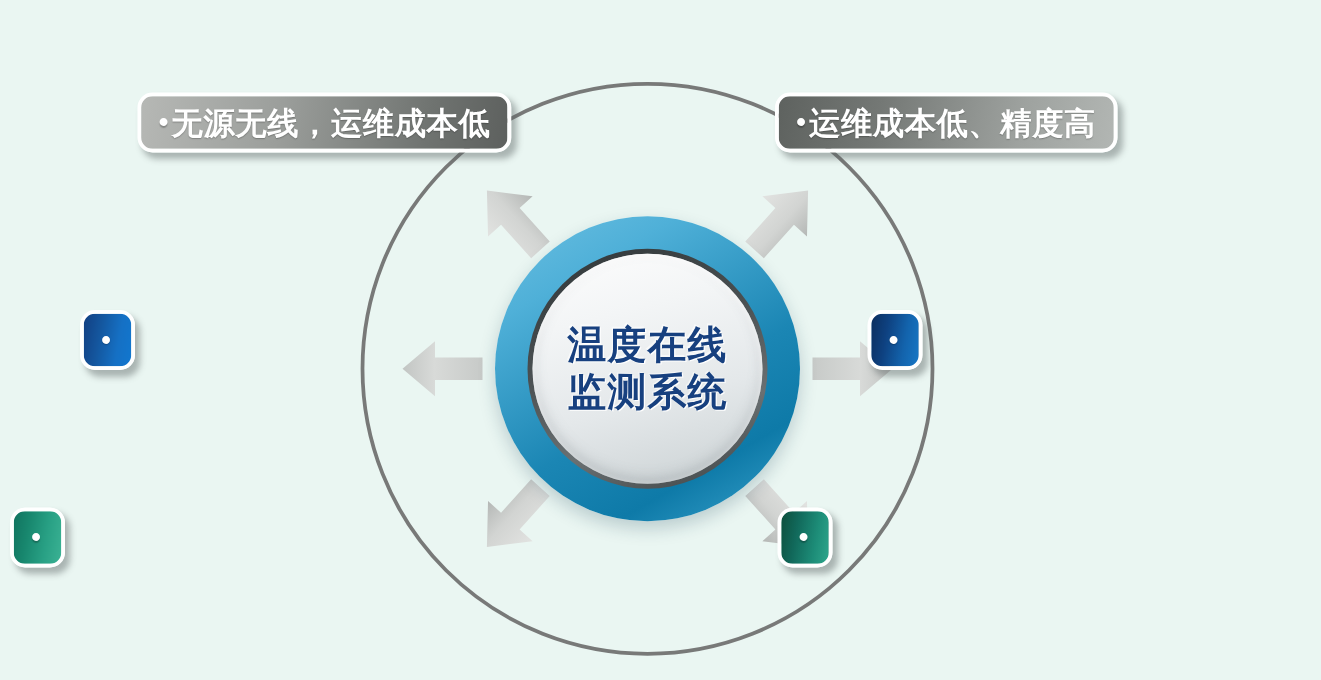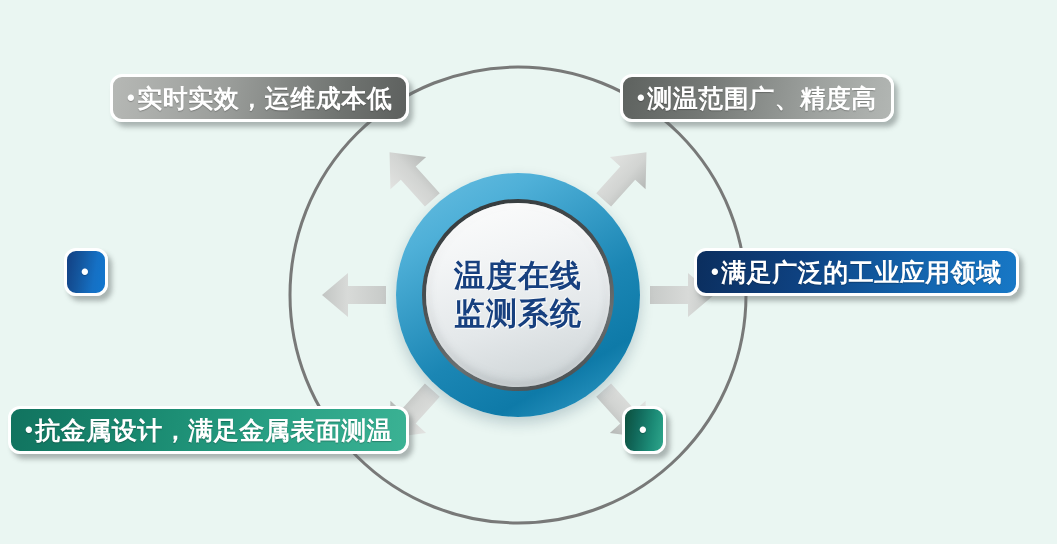--- a/index.html
+++ b/index.html
@@ -156,39 +156,37 @@
     <div class="hub-inner-dark">
       <div class="hub-face">
         <div class="hub-title">温度在线
 监测系统</div>
       </div>
     </div>
   </div>
 
   <div class="box" id="box-tl">
     <span class="dot">•</span>
-    <span>实时实效，运维成本低</span>
+    <span>无源无线，运维成本低</span>
   </div>
 
   <div class="box" id="box-tr">
     <span class="dot">•</span>
-    <span>测温范围广、精度高</span>
+    <span>运维成本低、精度高</span>
   </div>
 
   <div class="box" id="box-ml">
     <span class="dot">•</span>
   </div>
 
   <div class="box" id="box-mr">
     <span class="dot">•</span>
-    <span>满足广泛的工业应用领域</span>
   </div>
 
   <div class="box" id="box-bl">
     <span class="dot">•</span>
-    <span>抗金属设计，满足金属表面测温</span>
   </div>
 
   <div class="box" id="box-br">
     <span class="dot">•</span>
   </div>
 
 </div>
 
 </body></html>

